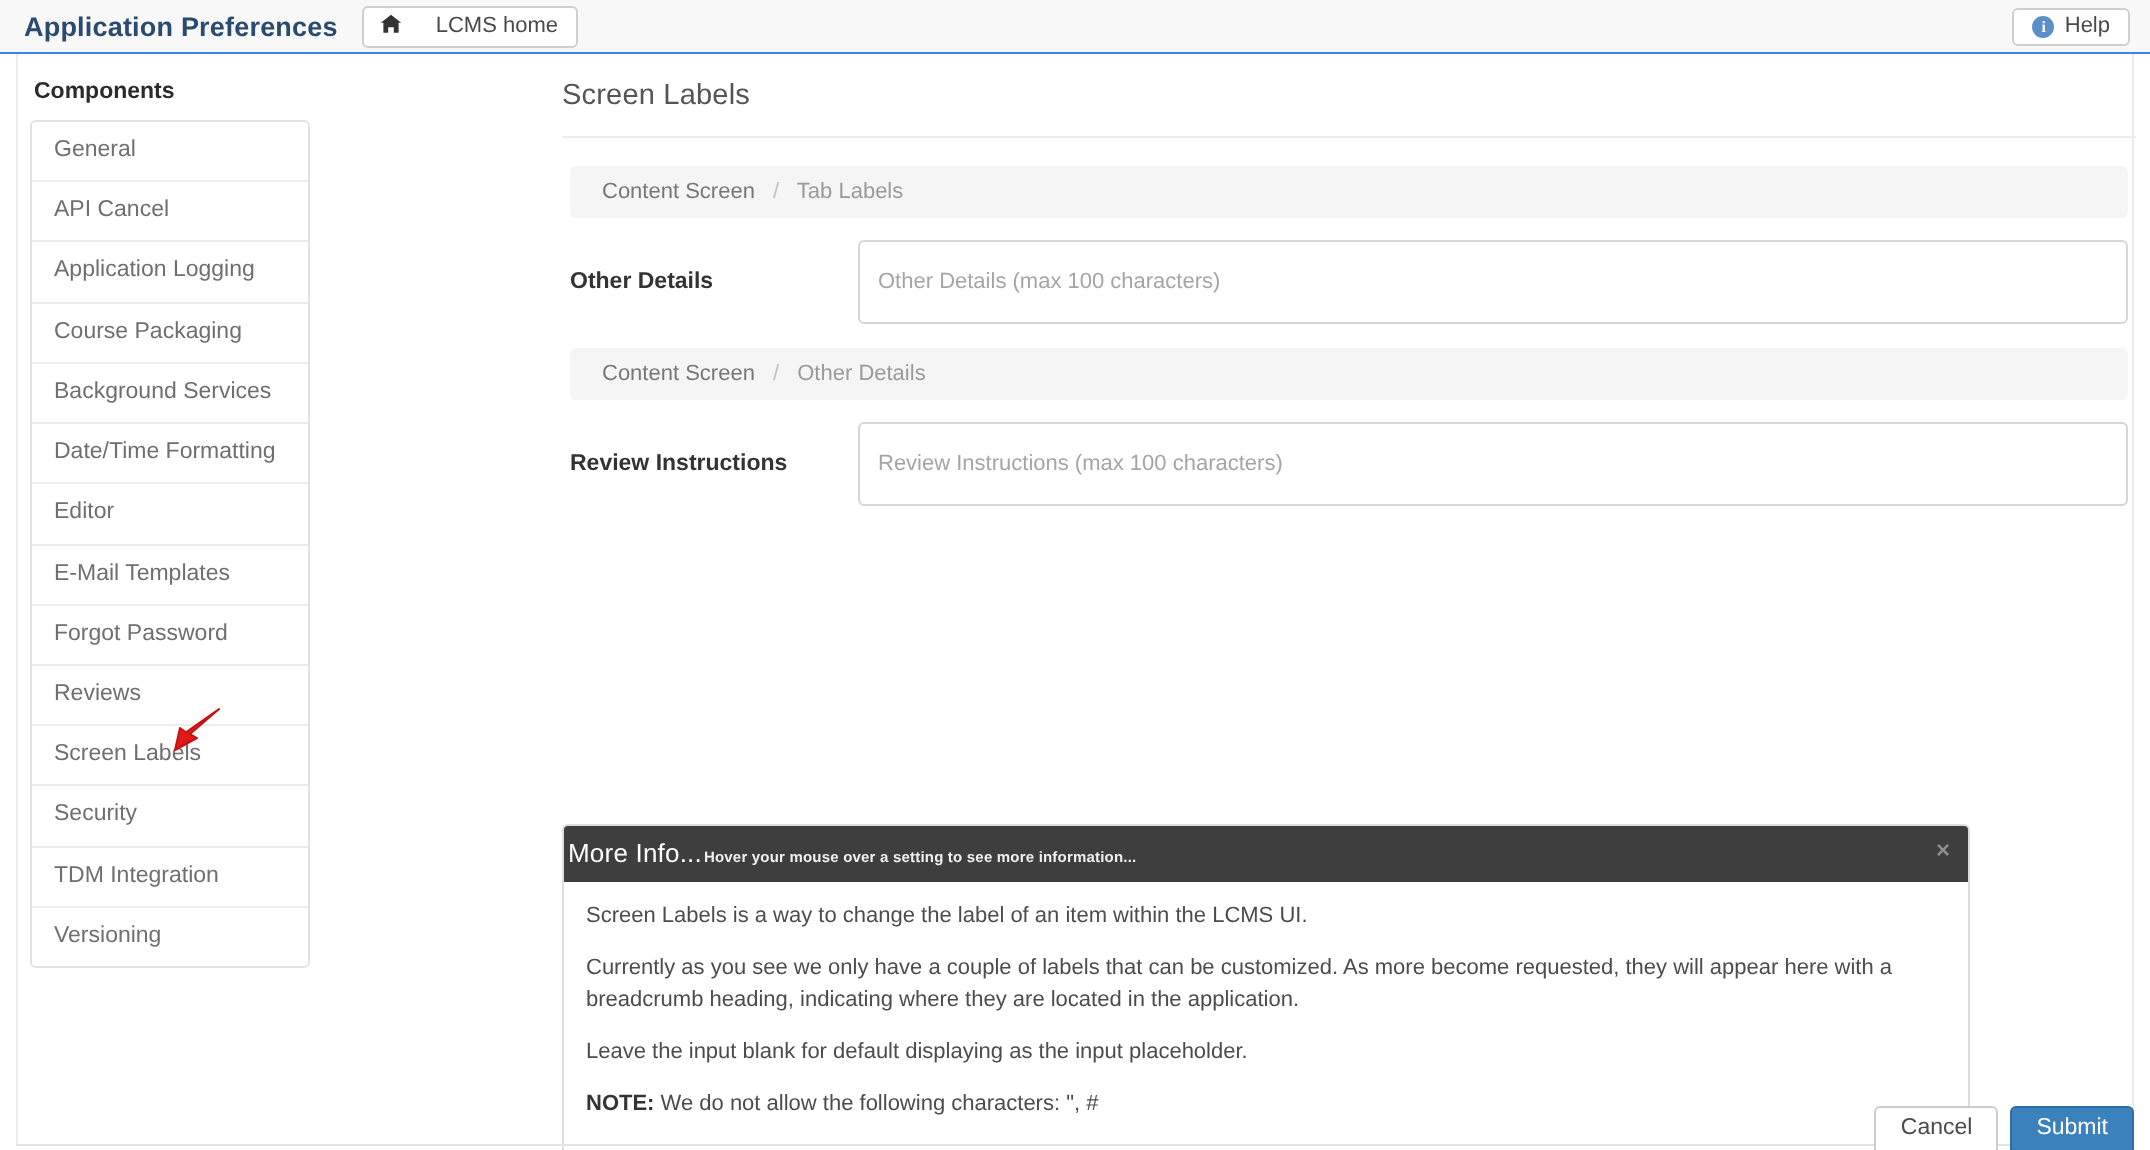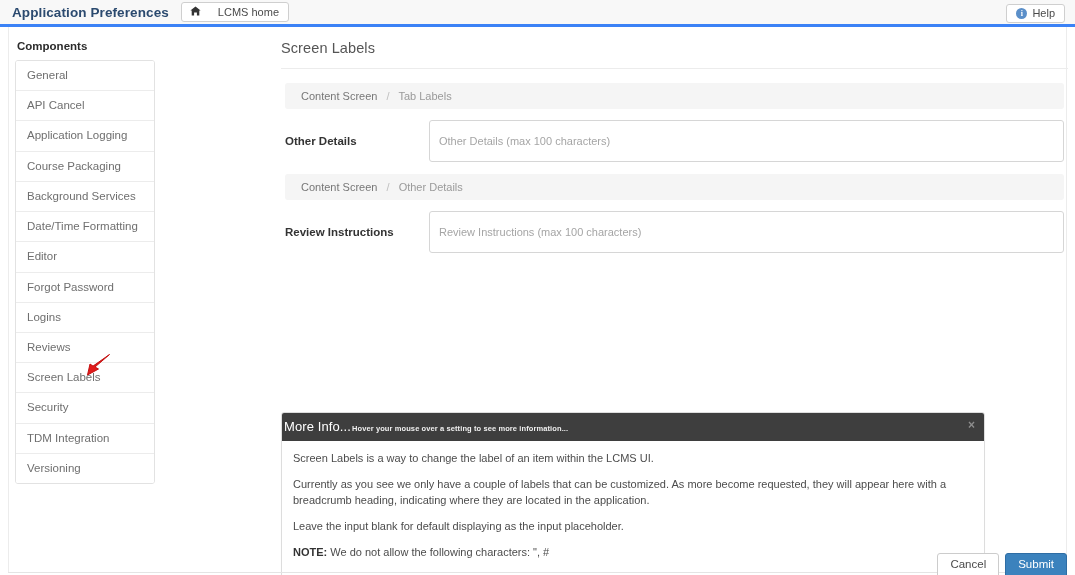--- a/index.html
+++ b/index.html
@@ -12,21 +12,21 @@
     color: #333333;
     overflow: hidden;
   }
   #app { position: relative; width: 1075px; height: 575px; }
 
   
   .navbar {
     position: absolute; left: 0; top: 0;
     width: 1075px; height: 27px;
     background: #f8f8f8;
-    border-bottom: 3px solid #3b82f6;
+    border-bottom: 1px solid #3b82f6;
     display: flex; align-items: center;
   }
   .brand {
     margin-left: 12px;
     font-size: 13.5px; font-weight: bold;
     color: #2b4a6f; letter-spacing: .1px;
   }
   .home-btn {
     margin-left: 12px;
     display: inline-flex; align-items: center; gap: 17px;
@@ -220,22 +220,22 @@
   <div class="sidebar">
     <div class="sidebar-title">Components</div>
     <div class="list-group">
       <div class="list-group-item">General</div>
       <div class="list-group-item">API Cancel</div>
       <div class="list-group-item">Application Logging</div>
       <div class="list-group-item">Course Packaging</div>
       <div class="list-group-item">Background Services</div>
       <div class="list-group-item">Date/Time Formatting</div>
       <div class="list-group-item">Editor</div>
+      <div class="list-group-item">E-Mail Templates</div>
       <div class="list-group-item">Forgot Password</div>
-      <div class="list-group-item">Logins</div>
       <div class="list-group-item">Reviews</div>
       <div class="list-group-item">Screen Labels</div>
       <div class="list-group-item">Security</div>
       <div class="list-group-item">TDM Integration</div>
       <div class="list-group-item">Versioning</div>
     </div>
   </div>
 
   <div class="cursor-arrow">
     <svg width="30" height="28" viewBox="0 0 30 28" aria-hidden="true">

